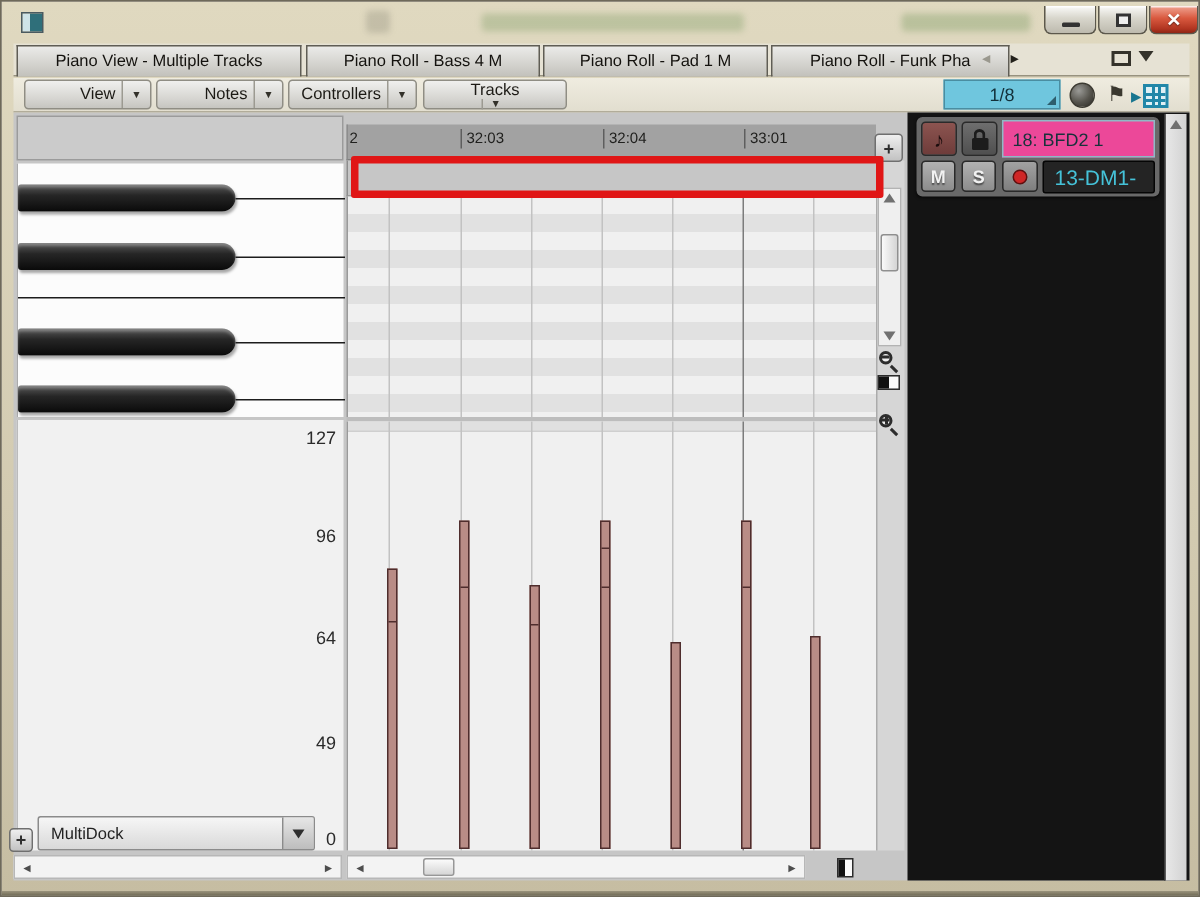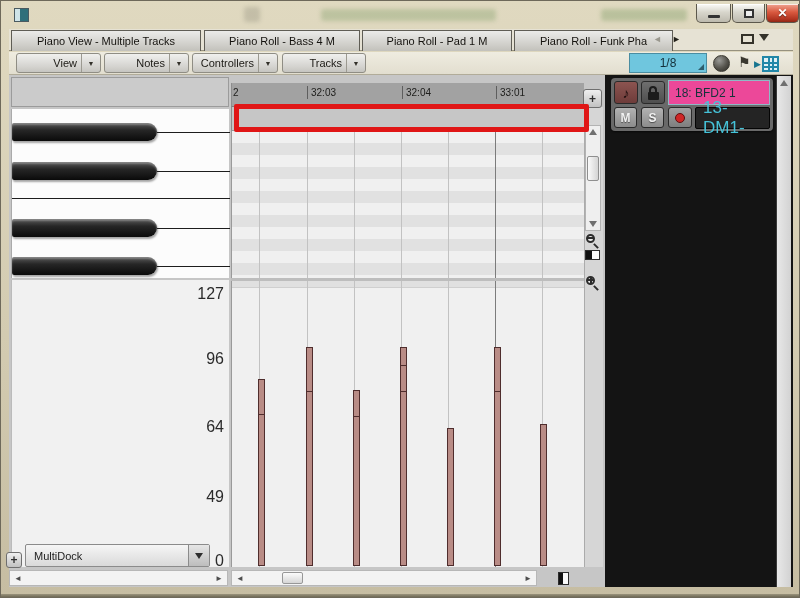--- a/index.html
+++ b/index.html
@@ -70,21 +70,21 @@
   
   .keys-header { left:10px; top:76px; width:218px; height:30px; background:#cbcbcb; border:1px solid #9b9b9b; }
   .keys { left:10px; top:108px; width:218px; height:169px; background:#fcfcfc; border-left:1px solid #aaa; }
   .blackkey { position:absolute; left:0; width:145px; height:18px;
               background:linear-gradient(180deg,#5a5a5a,#262626 40%,#0a0a0a);
               border-radius:2px 9px 9px 2px; box-shadow:inset 0 2px 2px rgba(255,255,255,.28), 1px 2px 2px rgba(0,0,0,.35); }
   .wkline { position:absolute; left:145px; width:73px; height:1px; background:#1d1d1d; }
   .wkline-full { position:absolute; left:0; width:218px; height:1px; background:#1d1d1d; }
 
   .vel-left { left:10px; top:279px; width:218px; height:287px; background:#f1f1f1; border-left:1px solid #bbb; }
-  .vscale-label { position:absolute; right:5px; width:40px; text-align:right; font-size:16px; color:#2b2b2b; }
+  .vscale-label { position:absolute; right:5px; width:40px; text-align:right; font-size:12px; color:#2b2b2b; }
 
   .lane-plus { left:5px; top:551px; width:16px; height:16px; }
   .sqbtn { background:linear-gradient(180deg,#efefef,#c2c2c2); border:1px solid #6f6f6f; border-radius:3px;
            display:flex; align-items:center; justify-content:center; font-size:12px; font-weight:bold; color:#2e2e2e; line-height:1; }
   .combo { left:24px; top:543px; width:185px; height:23px; background:linear-gradient(180deg,#f6f6f6,#d9d9d9);
            border:1px solid #8b8b8b; border-radius:2px; display:flex; align-items:center; }
   .combo-label { flex:1; padding-left:8px; font-size:11px; color:#222; }
   .combo-arrow { width:21px; height:100%; border-left:1px solid #8b8b8b;
                  background:linear-gradient(180deg,#e6e6e6,#bdbdbd); display:flex; align-items:center; justify-content:center; }
   .combo-arrow .tri { width:0; height:0; border-left:4px solid transparent; border-right:4px solid transparent; border-top:6px solid #2e2e2e; }
@@ -137,21 +137,21 @@
   .lock-glyph { display:flex; flex-direction:column; align-items:center; }
   .lock-body { width:11px; height:8px; background:#1c1c1c; border-radius:1px; }
   .name-field { position:absolute; left:57px; top:2px; width:102px; height:25px; background:#ec4899;
                 border:1px solid #8fb9c6; font-size:12px; color:#18323b; display:flex; align-items:center; padding-left:6px;text-align:center; }
   .m-btn { left:3px; top:29px; width:23px; height:21px; }
   .s-btn { left:30px; top:29px; width:23px; height:21px; }
   .ms { background:linear-gradient(180deg,#b2b2b2,#8c8c8c); color:#f2f2f2; font-size:12px; font-weight:bold; text-shadow:0 1px 1px rgba(0,0,0,.5); }
   .rec-btn { left:57px; top:29px; width:24px; height:21px; background:linear-gradient(180deg,#a2a2a2,#7e7e7e); }
   .rec-dot { width:10px; height:10px; border-radius:50%; background:#cf2626; border:1px solid #5e0f0f; }
   .patch-field { position:absolute; left:84px; top:29px; width:75px; height:22px; background:#242424; border:1px solid #050505;
-                 border-radius:2px; font-size:17px; color:#45c2d8; display:flex; align-items:center; padding-left:7px; }
+                 border-radius:2px; font-size:14px; color:#45c2d8; display:flex; align-items:center; padding-left:7px; }
   .panel-vscroll { left:775px; top:75px; width:15px; height:511px; background:linear-gradient(90deg,#e8e8e8,#d2d2d2); border-left:1px solid #3a3a3a; }
 
   
   .red-rect { left:233px; top:103px; width:355px; height:28px; border:5px solid #e01616; border-radius:2px; z-index:50; }
 
   .frame-bottom { left:0; top:593px; width:800px; height:5px; background:linear-gradient(180deg,#9a937c,#55513e); }
   .tri-up { width:0; height:0; border-left:4px solid transparent; border-right:4px solid transparent; border-bottom:6px solid #707070; }
   .tri-down { width:0; height:0; border-left:4px solid transparent; border-right:4px solid transparent; border-top:6px solid #707070; }
 </style>
 </head>
@@ -190,21 +190,21 @@
       <span class="menu-arrow">▼</span>
     </div>
     <div class="menu-btn" style="left:95px;width:85px;">
       <span class="menu-label">Notes</span>
       <span class="menu-arrow">▼</span>
     </div>
     <div class="menu-btn" style="left:183px;width:86px;">
       <span class="menu-label">Controllers</span>
       <span class="menu-arrow">▼</span>
     </div>
-    <div class="menu-btn" style="left:273px;width:84px;">
+    <div class="menu-btn" style="left:273px;width:96px;flex-direction:column;">
       <span class="menu-label">Tracks</span>
       <span class="menu-arrow">▼</span>
     </div>
     <div class="snap-box">
       <span>1/8</span>
       <span class="snap-corner"></span>
     </div>
     <div class="knob-icon"></div>
     <div class="flag-icon">⚑</div>
     <div class="gridtool">

